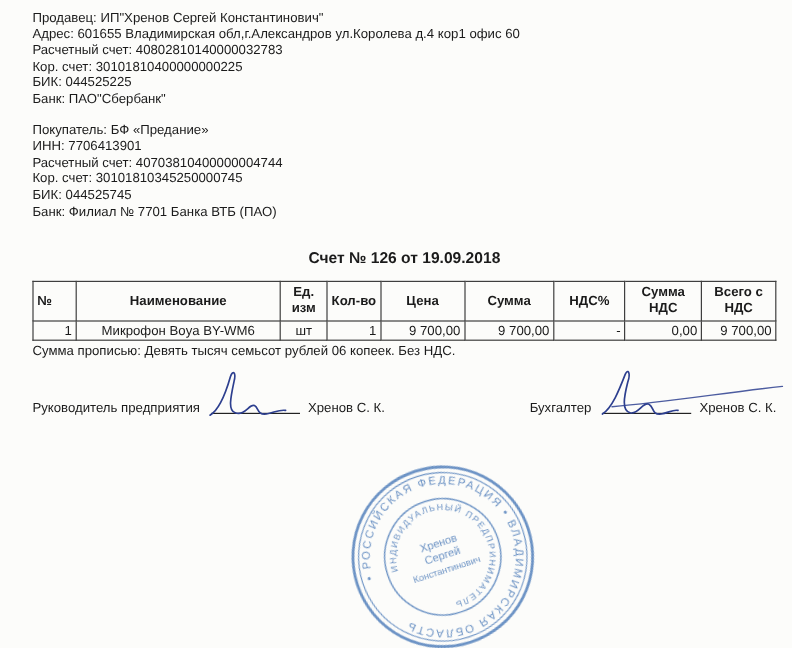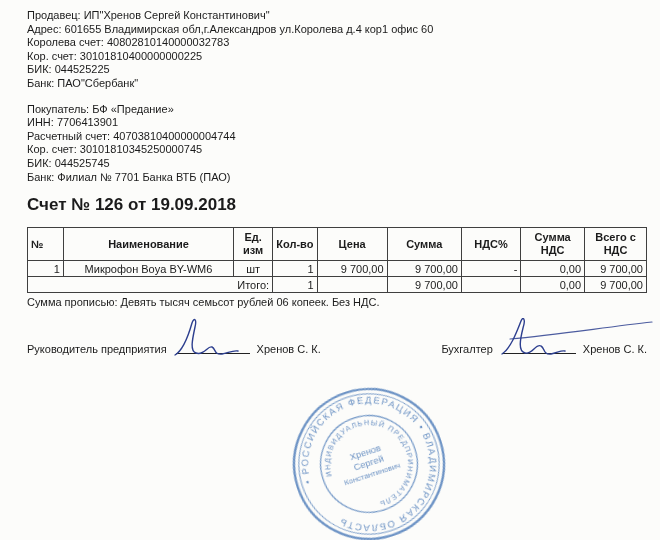--- a/index.html
+++ b/index.html
@@ -6,21 +6,21 @@
   html,body { width:660px; height:540px; }
   body {
     position:relative; overflow:hidden;
     background:#fcfcfa;
     font-family:"Liberation Sans", sans-serif;
     color:#1b1b1b;
   }
   .page { position:absolute; inset:0; padding:9px 13px 0 27px; font-size:11px; }
   .info-line { line-height:13.6px; white-space:nowrap; }
   .block-seller { margin-bottom:12px; }
-  .doc-title { font-weight:700; font-size:17px; margin:11px 0 12px; }
+  .doc-title { text-align:center; font-weight:700; font-size:13px; margin:23px 0 12px; }
   table { width:100%; border-collapse:collapse; table-layout:fixed; font-size:11px; }
   th, td { border:1px solid #3f3f3f; padding:1px 3px; overflow:hidden; }
   thead th { font-weight:700; text-align:center; vertical-align:middle; height:33px; line-height:1.15; }
   thead th.ta-l { text-align:left; }
   tbody td { height:16px; vertical-align:middle; }
   .ta-r { text-align:right; }
   .ta-l { text-align:center; }
   .words { margin-top:3px; }
   .sig-row { display:flex; align-items:flex-end; justify-content:space-between; margin-top:33px; }
   .sig-group { display:flex; align-items:flex-end; }
@@ -32,21 +32,21 @@
   .pen-stroke { position:absolute; left:506px; top:317px; overflow:visible; opacity:.85; }
 </style>
 </head>
 <body>
 
 <div class="page">
 
   <div class="block-seller">
     <div class="info-line">Продавец: ИП"Хренов Сергей Константинович"</div>
     <div class="info-line">Адрес: 601655 Владимирская обл,г.Александров ул.Королева д.4 кор1 офис 60</div>
-    <div class="info-line">Королева счет: 40802810140000032783</div>
+    <div class="info-line">Расчетный счет: 40802810140000032783</div>
     <div class="info-line">Кор. счет: 30101810400000000225</div>
     <div class="info-line">БИК: 044525225</div>
     <div class="info-line">Банк: ПАО"Сбербанк"</div>
   </div>
 
   <div class="block-buyer">
     <div class="info-line">Покупатель: БФ «Предание»</div>
     <div class="info-line">ИНН: 7706413901</div>
     <div class="info-line">Расчетный счет: 40703810400000004744</div>
     <div class="info-line">Кор. счет: 30101810345250000745</div>
@@ -83,29 +83,20 @@
     </thead>
     <tbody>
       <tr>
         <td class="ta-r">1</td>
         <td class="ta-l">Микрофон Boya BY-WM6</td>
         <td class="ta-l">шт</td>
         <td class="ta-r">1</td>
         <td class="ta-r">9 700,00</td>
         <td class="ta-r">9 700,00</td>
         <td class="ta-r">-</td>
-        <td class="ta-r">0,00</td>
-        <td class="ta-r">9 700,00</td>
-      </tr>
-      <tr>
-        <td class="ta-r" colspan="3">Итого:</td>
-        <td class="ta-r">1</td>
-        <td class="ta-r"></td>
-        <td class="ta-r">9 700,00</td>
-        <td class="ta-r"></td>
         <td class="ta-r">0,00</td>
         <td class="ta-r">9 700,00</td>
       </tr>
     </tbody>
   </table>
 
   <div class="words">Сумма прописью: Девять тысяч семьсот рублей 06 копеек. Без НДС.</div>
 
   <div class="sig-row">
     <div class="sig-group">

